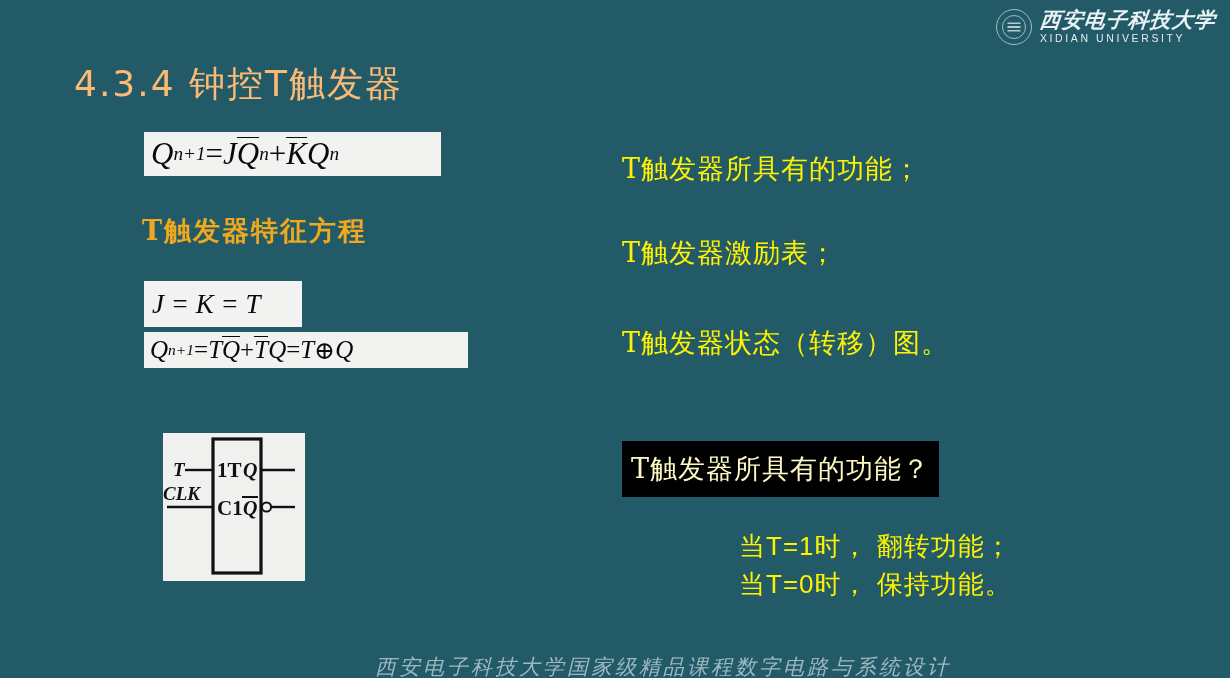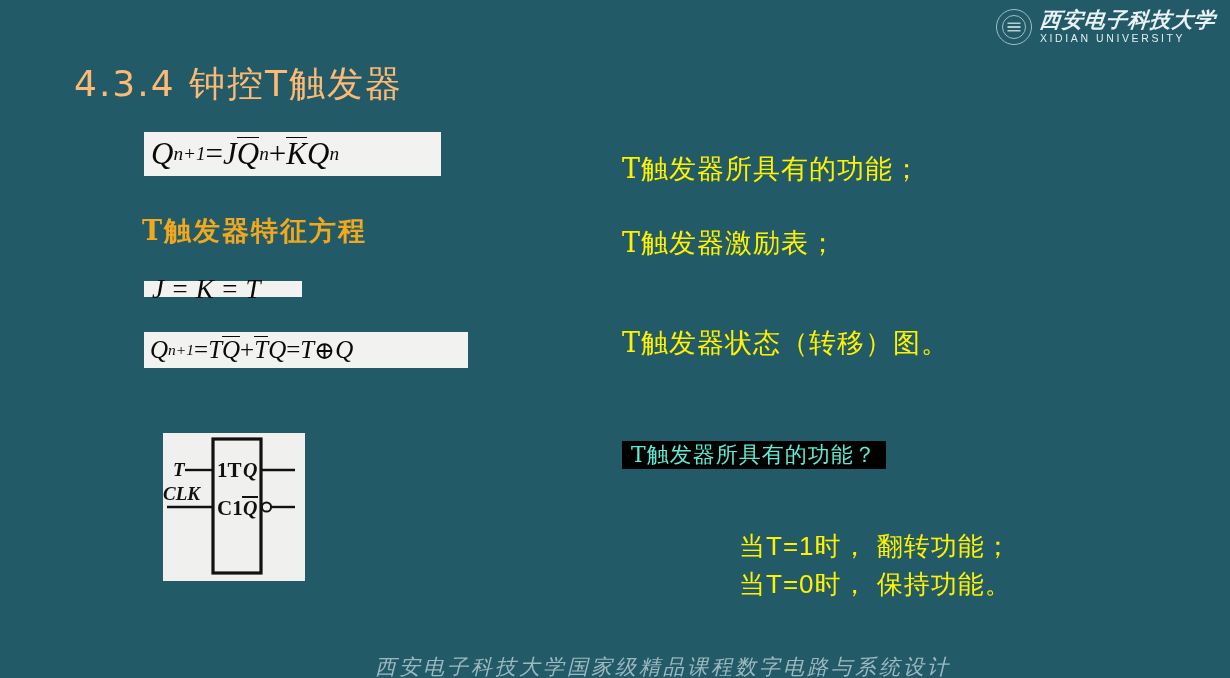--- a/index.html
+++ b/index.html
@@ -95,21 +95,21 @@
     font-style: italic;
     display: flex;
     align-items: center;
     white-space: nowrap;
   }
   .ovl { border-top: 1.6px solid #0a0a0a; display: inline-block; padding-top: 0px; line-height: 1.05; }
   .sup { font-size: .62em; vertical-align: super; font-style: italic; }
   .op { font-style: normal; }
 
   #f1 { left: 144px; top: 132px; width: 290px; height: 44px; font-size: 31px; padding-left: 7px; }
-  #f2 { left: 144px; top: 281px; width: 150px; height: 16px; font-size: 27px; padding-left: 8px; }
+  #f2 { left: 144px; top: 281px; width: 150px; height: 46px; font-size: 27px; padding-left: 8px; }
   #f3 { left: 144px; top: 332px; width: 318px; height: 36px; font-size: 25px; padding-left: 6px; }
 
   
   #caption-orange {
     position: absolute;
     left: 142px;
     top: 213px;
     font-family: "DejaVu Serif", serif;
     font-size: 27px;
     font-weight: bold;
@@ -133,36 +133,36 @@
   .bullet {
     position: absolute;
     left: 622px;
     font-family: "DejaVu Serif", serif;
     font-size: 27px;
     color: #fff200;
     white-space: nowrap;
     letter-spacing: 1px;
   }
   #b1 { top: 151px; }
-  #b2 { top: 225px; }
+  #b2 { top: 235px; }
   #b3 { top: 325px; }
 
   
   #question-box {
     position: absolute;
     left: 622px;
     top: 441px;
-    height: 28px;
+    height: 56px;
     background: #000000;
-    color: #5eead4;
+    color: #fef9c3;
     display: flex;
     align-items: center;
     padding: 0 9px 0 9px;
     font-family: "DejaVu Serif", serif;
-    font-size: 22px;
+    font-size: 27px;
     letter-spacing: 1px;
     white-space: nowrap;
   }
 
   
   .conclusion {
     position: absolute;
     left: 739px;
     font-family: Liberation Sans, sans-serif;
     font-size: 26px;

